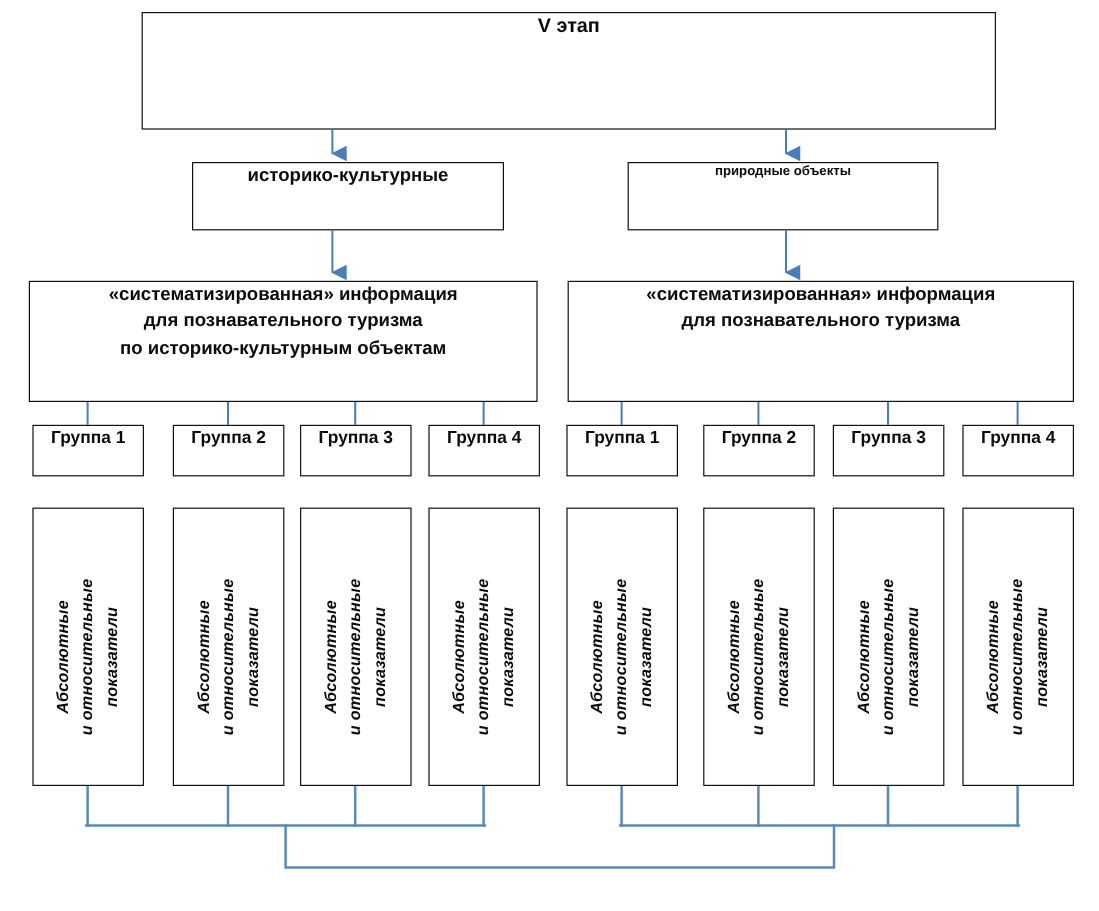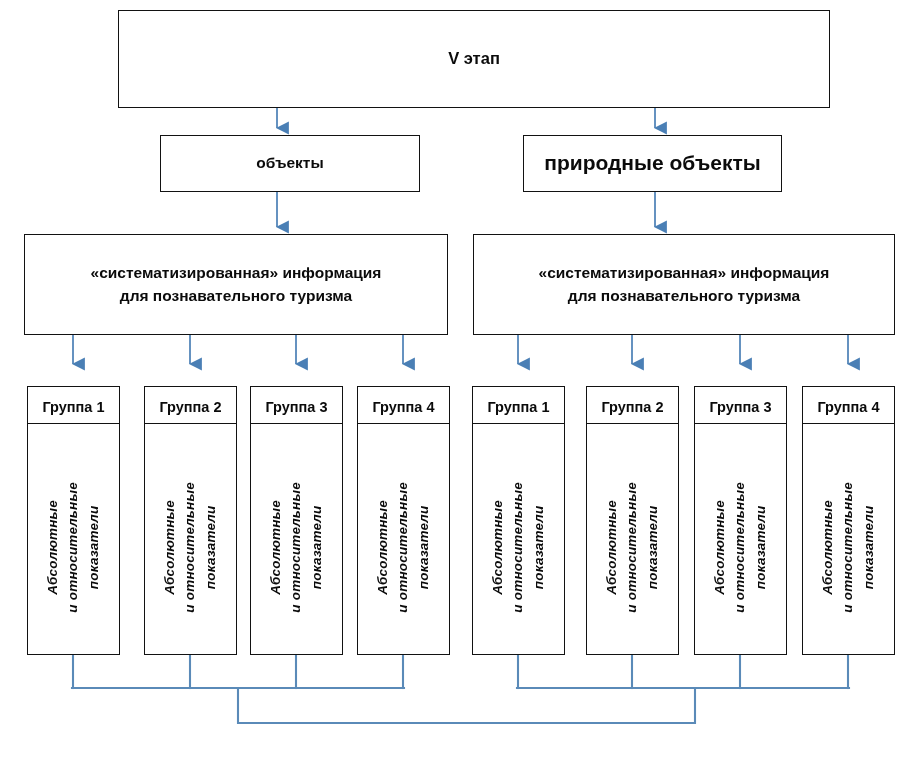--- a/index.html
+++ b/index.html
@@ -18,21 +18,21 @@
     height: 759px;
     background: #ffffff;
     overflow: hidden;
   }
   .box {
     position: absolute;
     box-sizing: border-box;
     border: 1.6px solid #121212;
     background: #ffffff;
     display: flex;
-    align-items: center;
+    align-items: flex-start;
     justify-content: center;
     text-align: center;
     font-weight: bold;
     line-height: 1.45;
     color: #0b0b0b;
   }
   .box .txt {
     display: block;
     width: 100%;
     padding: 0 8px;
@@ -45,37 +45,36 @@
     left: 118px; top: 10px; width: 712px; height: 98px;
     font-size: 16.5px;
   }
   
   #box-cultural {
     left: 160px; top: 135px; width: 260px; height: 57px;
     font-size: 15.5px;
   }
   #box-natural {
     left: 523px; top: 135px; width: 259px; height: 57px;
-    font-size: 21px;
+    font-size: 11px;
   }
   
   #box-sys-cultural {
     left: 24px; top: 234px; width: 424px; height: 101px;
     font-size: 15.5px;
   }
   #box-sys-natural {
     left: 473px; top: 234px; width: 422px; height: 101px;
     font-size: 15.5px;
   }
 
   
   .group-head {
     top: 354px; height: 43px;
     font-size: 14.5px;
-    margin-top: 32px;
   }
   
   .group-body {
     top: 423px; height: 232px;
     align-items: flex-start;
     justify-content: center;
   }
   .vtext {
     transform: rotate(-90deg);
     transform-origin: center center;
@@ -160,34 +159,35 @@
   </svg>
 
   <div class="box" id="box-stage">
     <span class="txt">
       <span class="line-1">V этап</span>
     </span>
   </div>
 
   <div class="box" id="box-cultural">
     <span class="txt">
-      <span class="line-2">объекты</span>
+      <span class="line-1">историко-культурные</span>
     </span>
   </div>
 
   <div class="box" id="box-natural">
     <span class="txt">
       <span class="line-1">природные объекты</span>
     </span>
   </div>
 
   <div class="box" id="box-sys-cultural">
     <span class="txt">
       <span class="line-1">«систематизированная» информация</span>
       <span class="line-2">для познавательного туризма</span>
+      <span class="line-3">по историко-культурным объектам</span>
     </span>
   </div>
 
   <div class="box" id="box-sys-natural">
     <span class="txt">
       <span class="line-1">«систематизированная» информация</span>
       <span class="line-2">для познавательного туризма</span>
     </span>
   </div>
 

